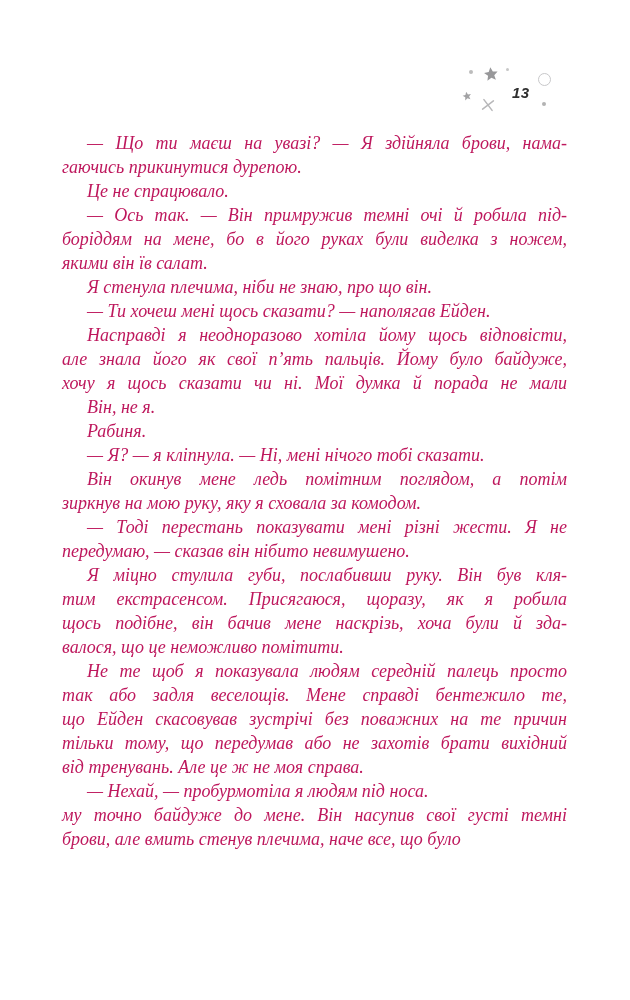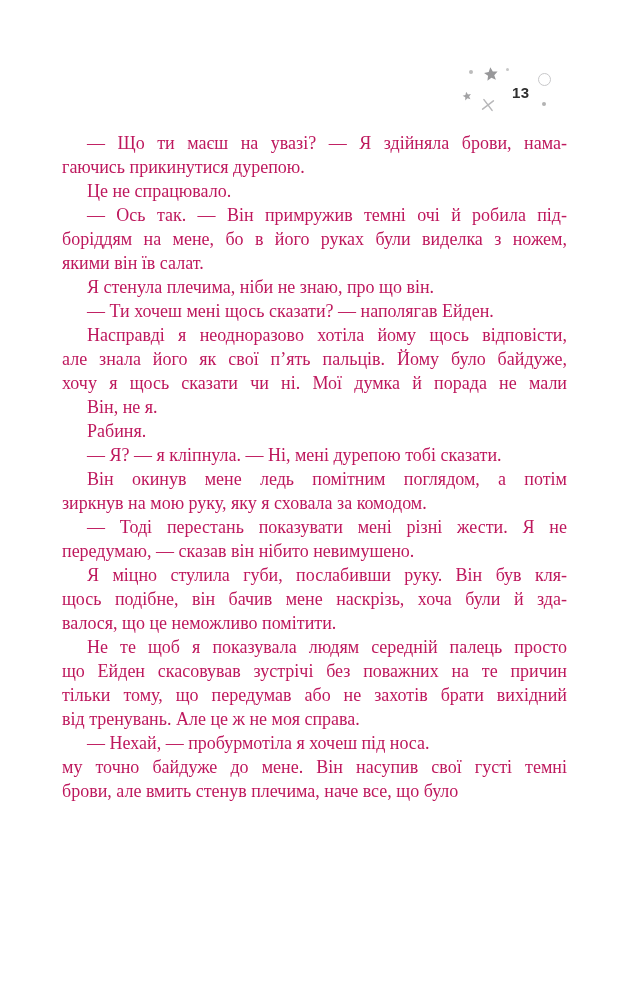--- a/index.html
+++ b/index.html
@@ -7,20 +7,21 @@
     padding: 0;
     background: #ffffff;
   }
   .page {
     position: relative;
     width: 630px;
     height: 1000px;
     background: #ffffff;
     overflow: hidden;
     font-family: "Liberation Serif", serif;
+    font-style: italic;
   }
 
   
   .deco { position: absolute; left: 0; top: 0; width: 630px; height: 130px; }
 
   .dot { position: absolute; border-radius: 50%; background: #bdbdbd; }
   .dot1 { left: 469px; top: 70px;  width: 4px; height: 4px; background: #bcbcbc; }
   .dot2 { left: 506px; top: 68px;  width: 3px; height: 3px; background: #c7c7c7; }
   .dot3 { left: 542px; top: 102px; width: 4px; height: 4px; background: #b3b3b3; }
 
@@ -115,43 +116,45 @@
         <div class="line">але знала його як свої п’ять пальців. Йому було байдуже,</div>
         <div class="line">хочу я щось сказати чи ні. Мої думка й порада не мали</div>
       </div>
       <div class="paragraph">
         <div class="line first last">Він, не я.</div>
       </div>
       <div class="paragraph">
         <div class="line first last">Рабиня.</div>
       </div>
       <div class="paragraph">
-        <div class="line first last">— Я? — я кліпнула. — Ні, мені дурепою тобі сказати.</div>
+        <div class="line first last">— Я? — я кліпнула. — Ні, мені нічого тобі сказати.</div>
       </div>
       <div class="paragraph">
         <div class="line first">Він окинув мене ледь помітним поглядом, а потім</div>
         <div class="line last">зиркнув на мою руку, яку я сховала за комодом.</div>
       </div>
       <div class="paragraph">
         <div class="line first">— Тоді перестань показувати мені різні жести. Я не</div>
         <div class="line last">передумаю, — сказав він нібито невимушено.</div>
       </div>
       <div class="paragraph">
         <div class="line first">Я міцно стулила губи, послабивши руку. Він був кля-</div>
+        <div class="line">тим екстрасенсом. Присягаюся, щоразу, як я робила</div>
         <div class="line">щось подібне, він бачив мене наскрізь, хоча були й зда-</div>
         <div class="line last">валося, що це неможливо помітити.</div>
       </div>
       <div class="paragraph">
         <div class="line first">Не те щоб я показувала людям середній палець просто</div>
+        <div class="line">так або задля веселощів. Мене справді бентежило те,</div>
         <div class="line">що Ейден скасовував зустрічі без поважних на те причин</div>
         <div class="line">тільки тому, що передумав або не захотів брати вихідний</div>
         <div class="line last">від тренувань. Але це ж не моя справа.</div>
       </div>
       <div class="paragraph">
-        <div class="line first last">— Нехай, — пробурмотіла я хочеш під носа.</div>
+        <div class="line first last">— Нехай, — пробурмотіла я людям під носа.</div>
       </div>
       <div class="paragraph">
         <div class="line">му точно байдуже до мене. Він насупив свої густі темні</div>
         <div class="line last">брови, але вмить стенув плечима, наче все, що було</div>
       </div>
     </main>
 
 </div>
 
 </body></html>

